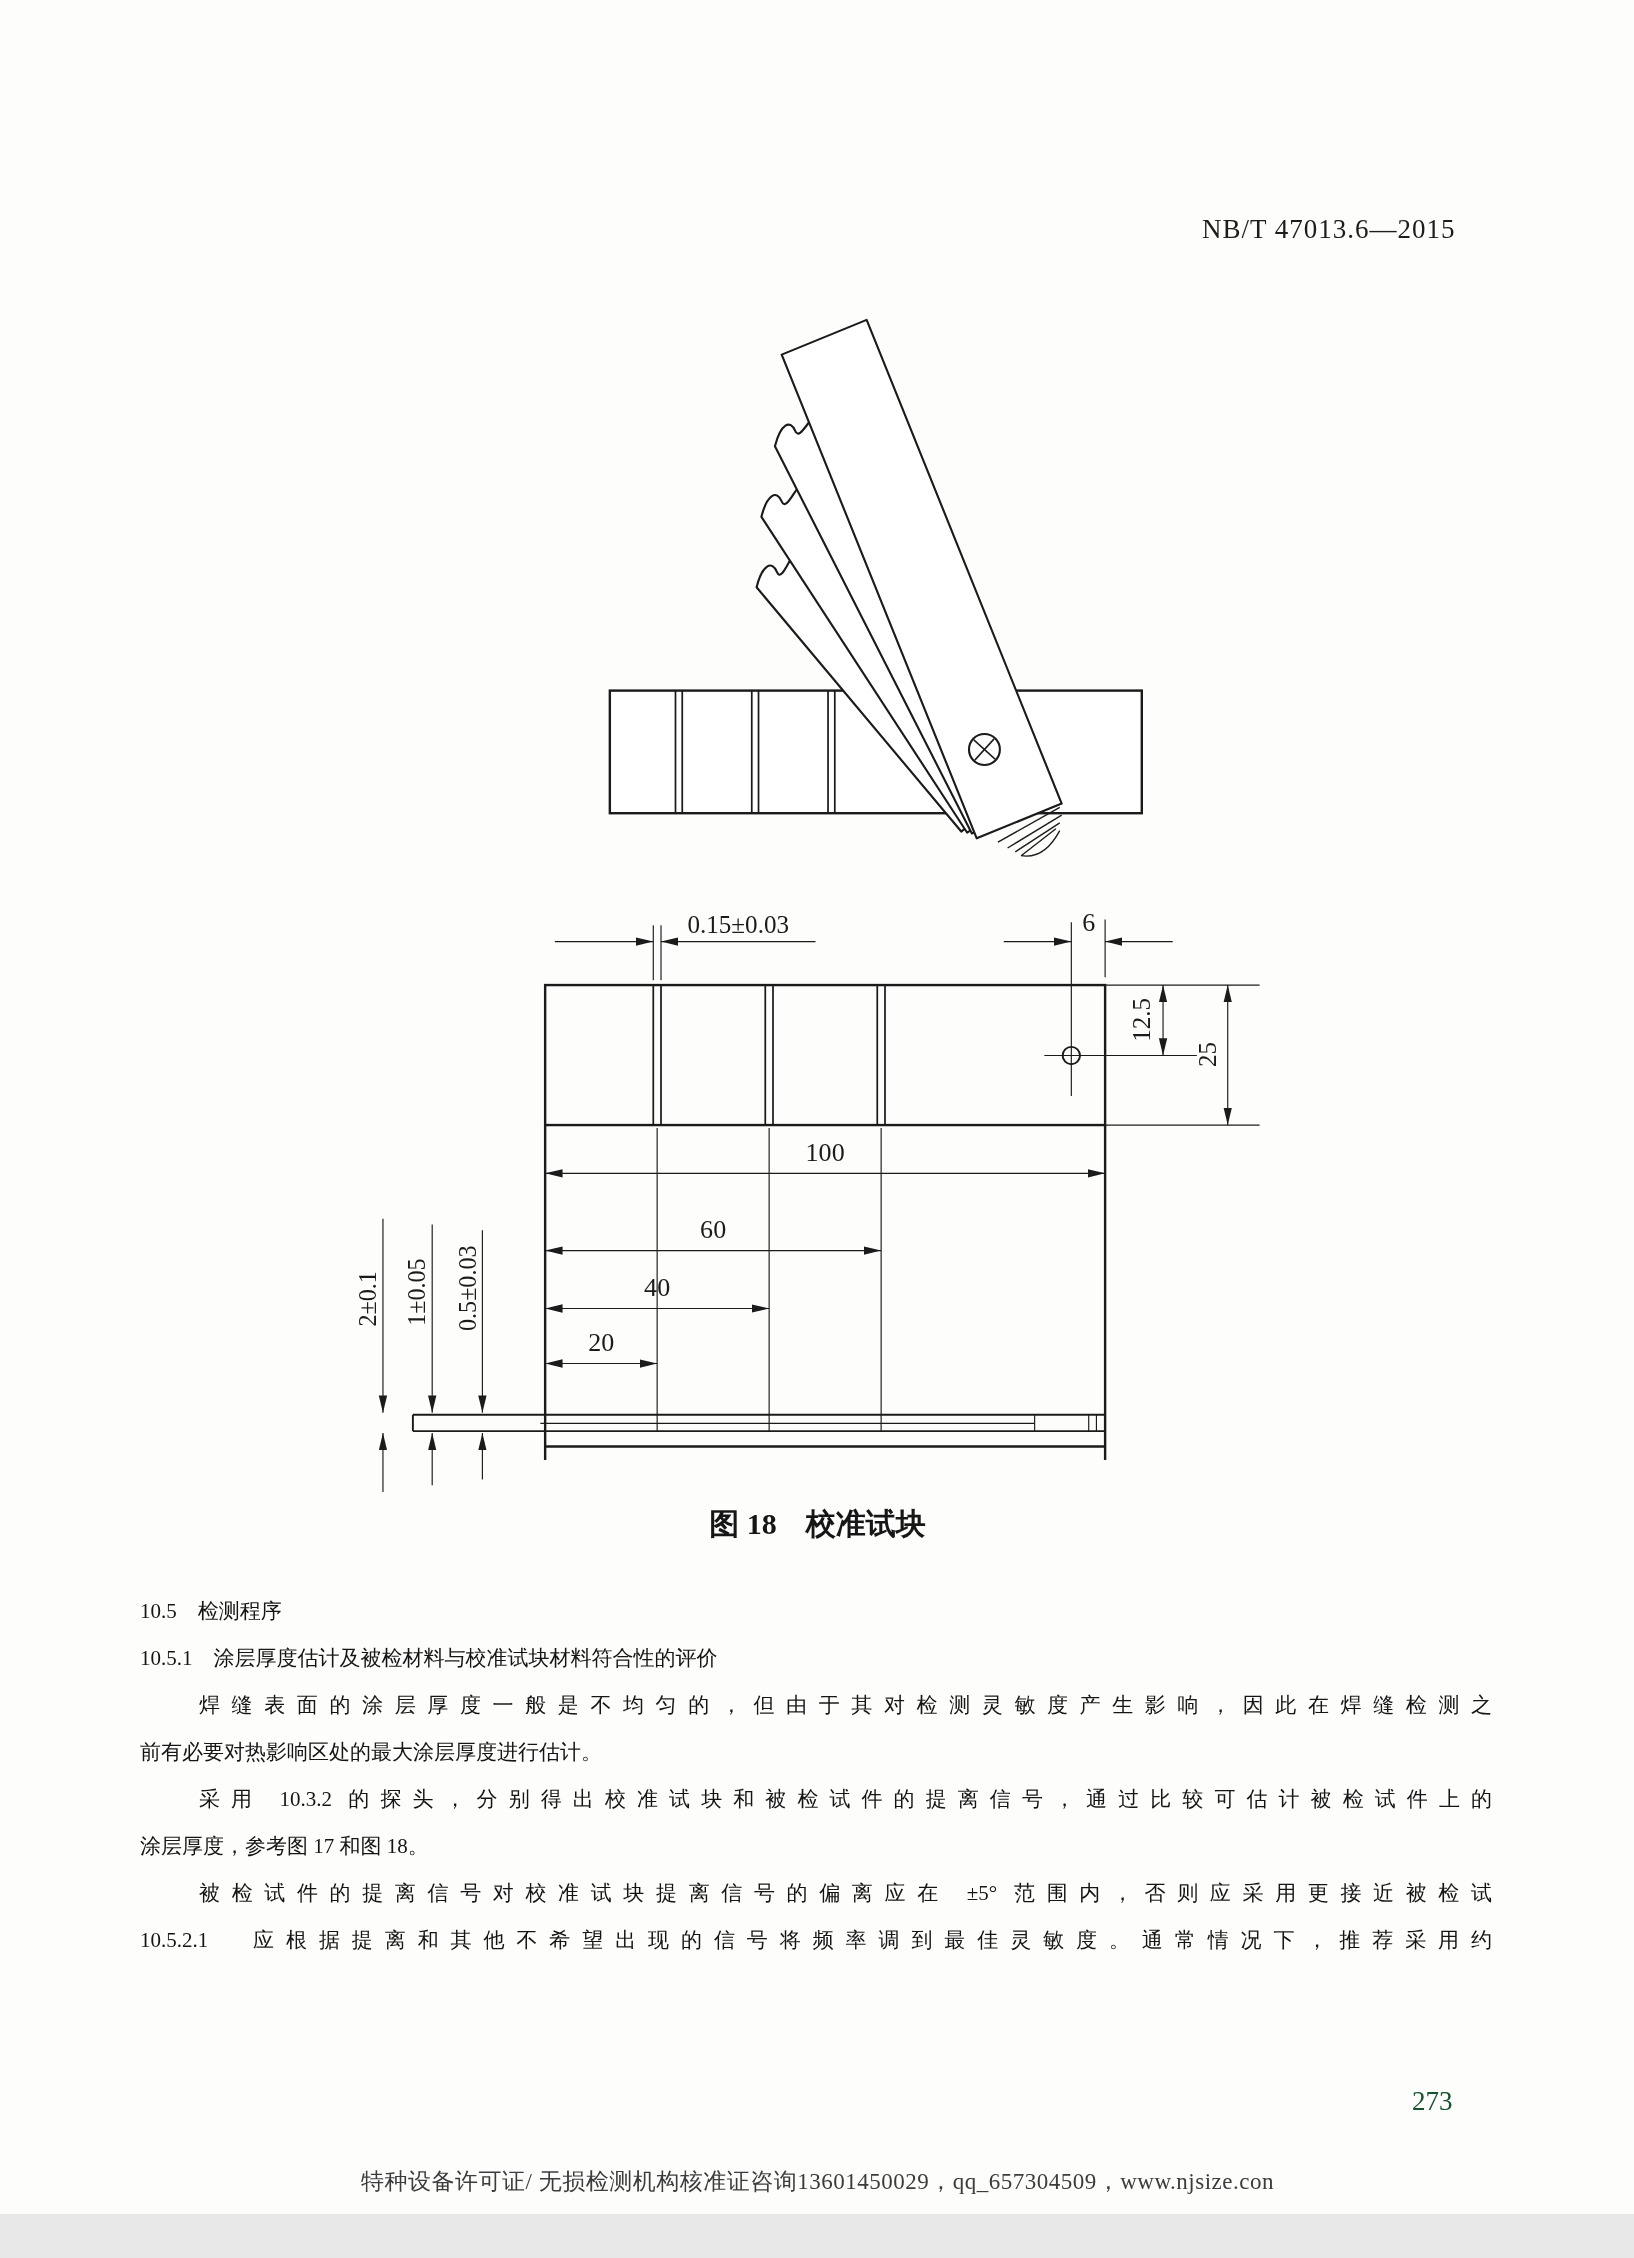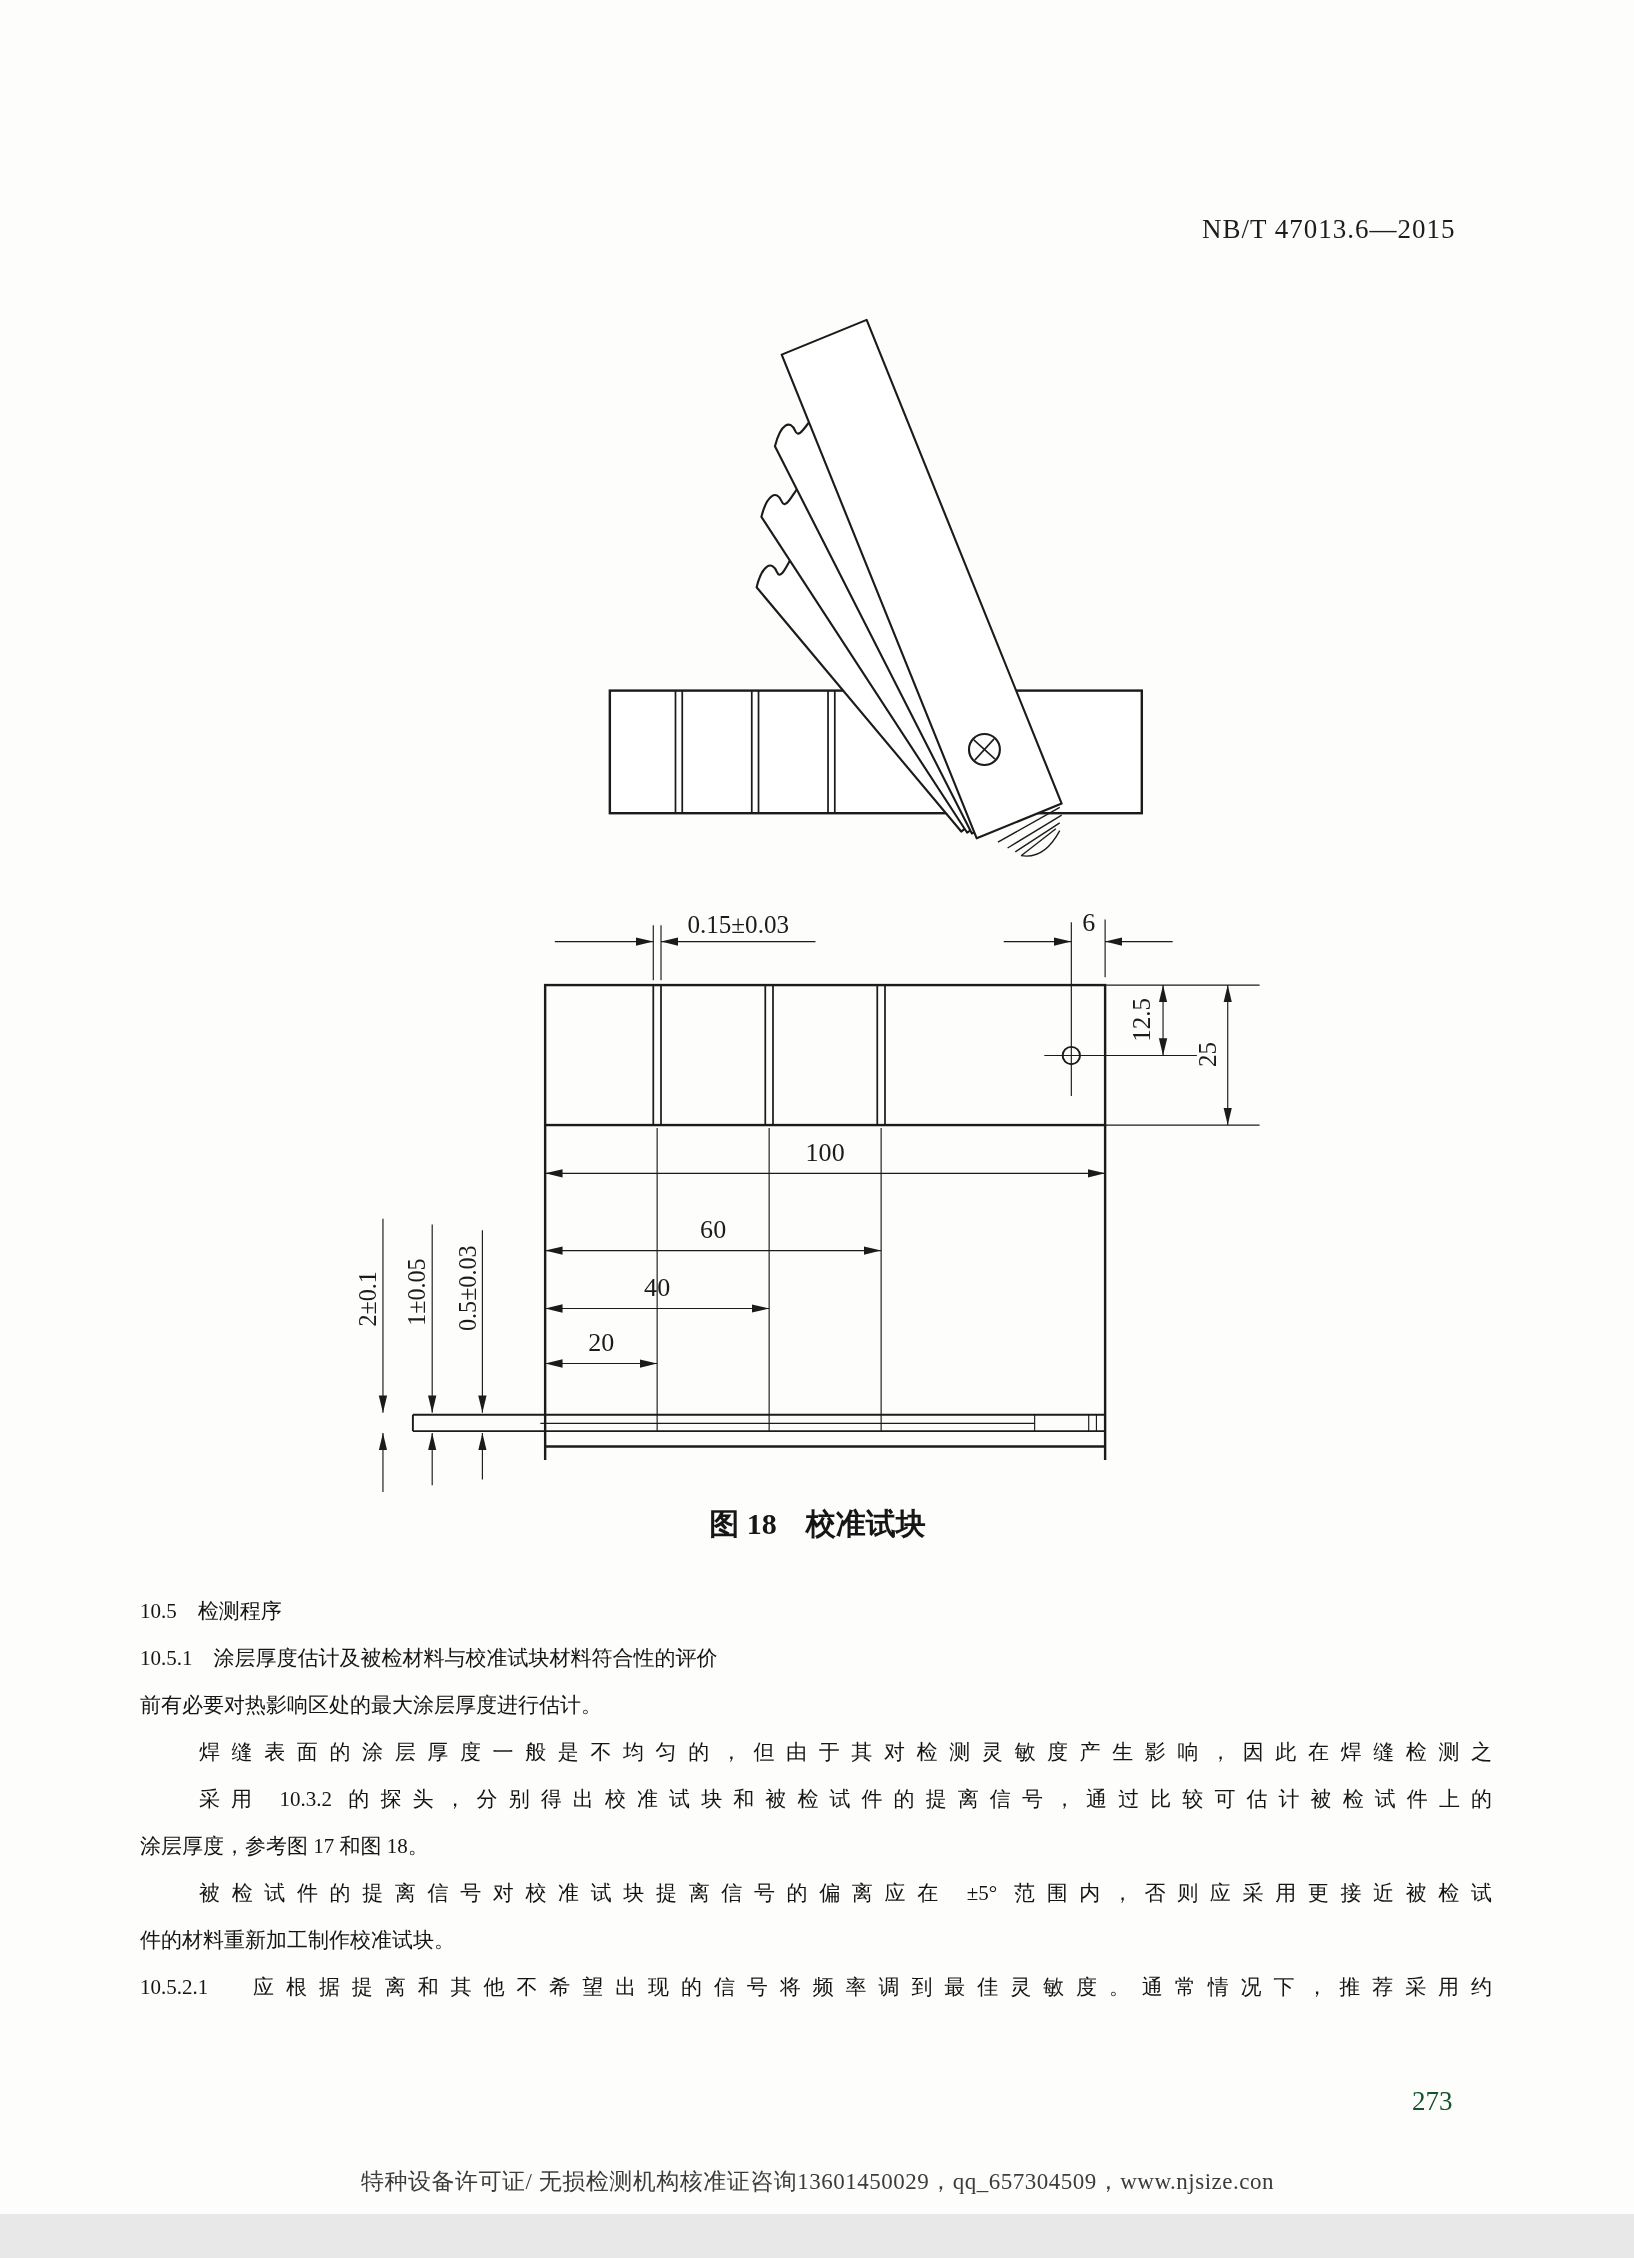--- a/index.html
+++ b/index.html
@@ -159,26 +159,25 @@
     </g>
   </svg>
 
   <div class="caption">
     <span class="cap-label">图 18</span><span class="cap-title">校准试块</span>
   </div>
 
   <div class="body-block" id="body-lines">
       <div class="bodyline">10.5　检测程序</div>
       <div class="bodyline">10.5.1　涂层厚度估计及被检材料与校准试块材料符合性的评价</div>
+      <div class="bodyline ind full">焊缝表面的涂层厚度一般是不均匀的，但由于其对检测灵敏度产生影响，因此在焊缝检测之</div>
       <div class="bodyline">前有必要对热影响区处的最大涂层厚度进行估计。</div>
-      <div class="bodyline ind full">焊缝表面的涂层厚度一般是不均匀的，但由于其对检测灵敏度产生影响，因此在焊缝检测之</div>
       <div class="bodyline ind full">采用 10.3.2 的探头，分别得出校准试块和被检试件的提离信号，通过比较可估计被检试件上的</div>
       <div class="bodyline">涂层厚度，参考图 17 和图 18。</div>
       <div class="bodyline ind full">被检试件的提离信号对校准试块提离信号的偏离应在 ±5° 范围内，否则应采用更接近被检试</div>
-      <div class="bodyline">件的材料重新加工制作校准试块。</div>
       <div class="bodyline full">10.5.2.1　应根据提离和其他不希望出现的信号将频率调到最佳灵敏度。通常情况下，推荐采用约</div>
     </div>
 
   <div class="pageno">273</div>
   <div class="footer">特种设备许可证/ 无损检测机构核准证咨询13601450029，qq_657304509，www.njsize.con</div>
   <div class="footer-mark">N</div>
 </div>
 
 
 </body></html>

